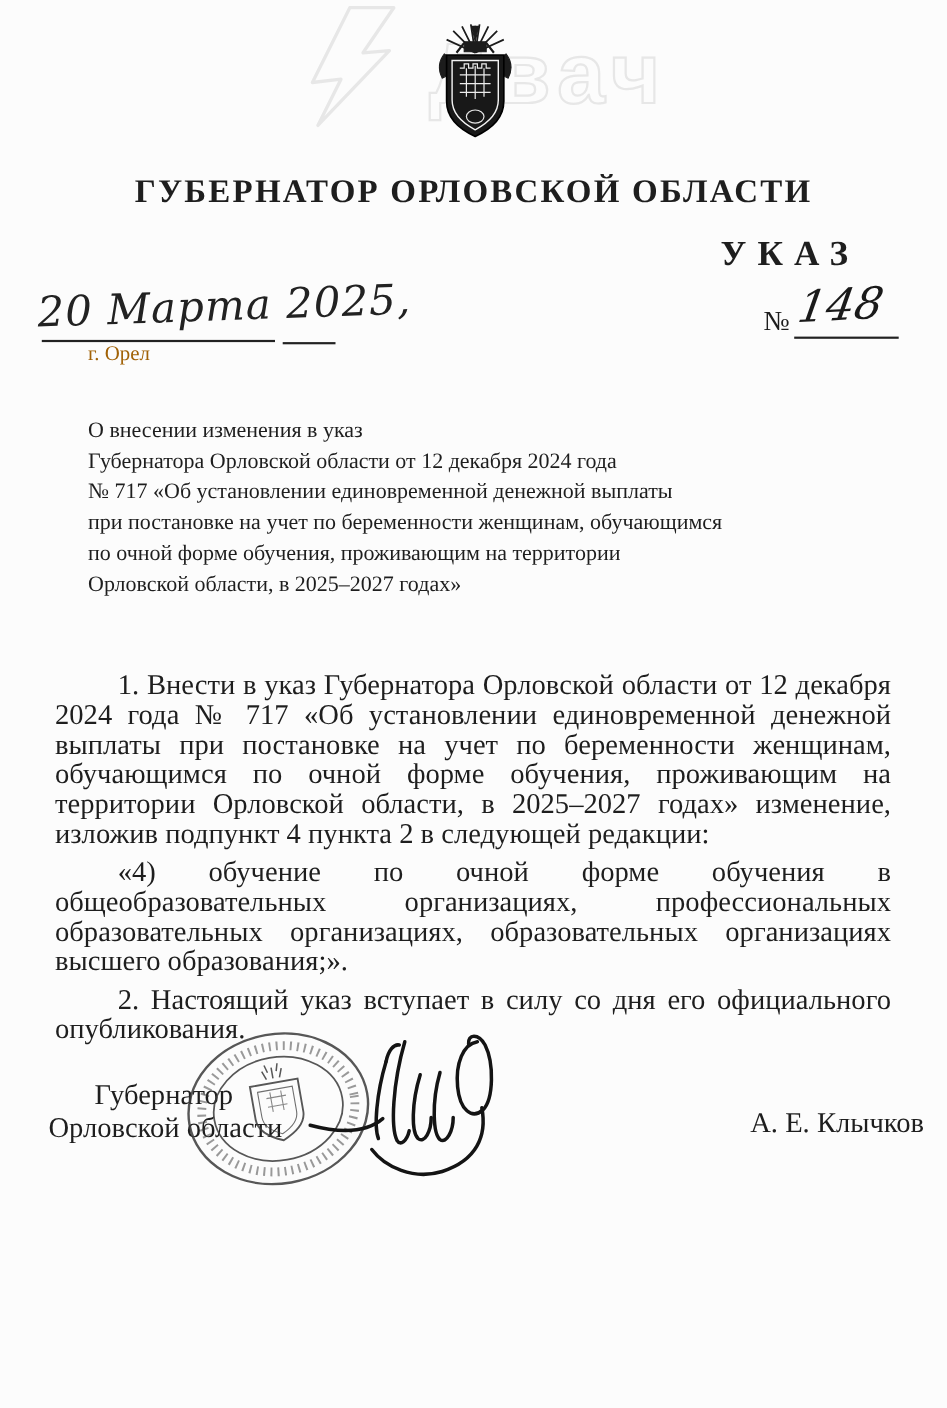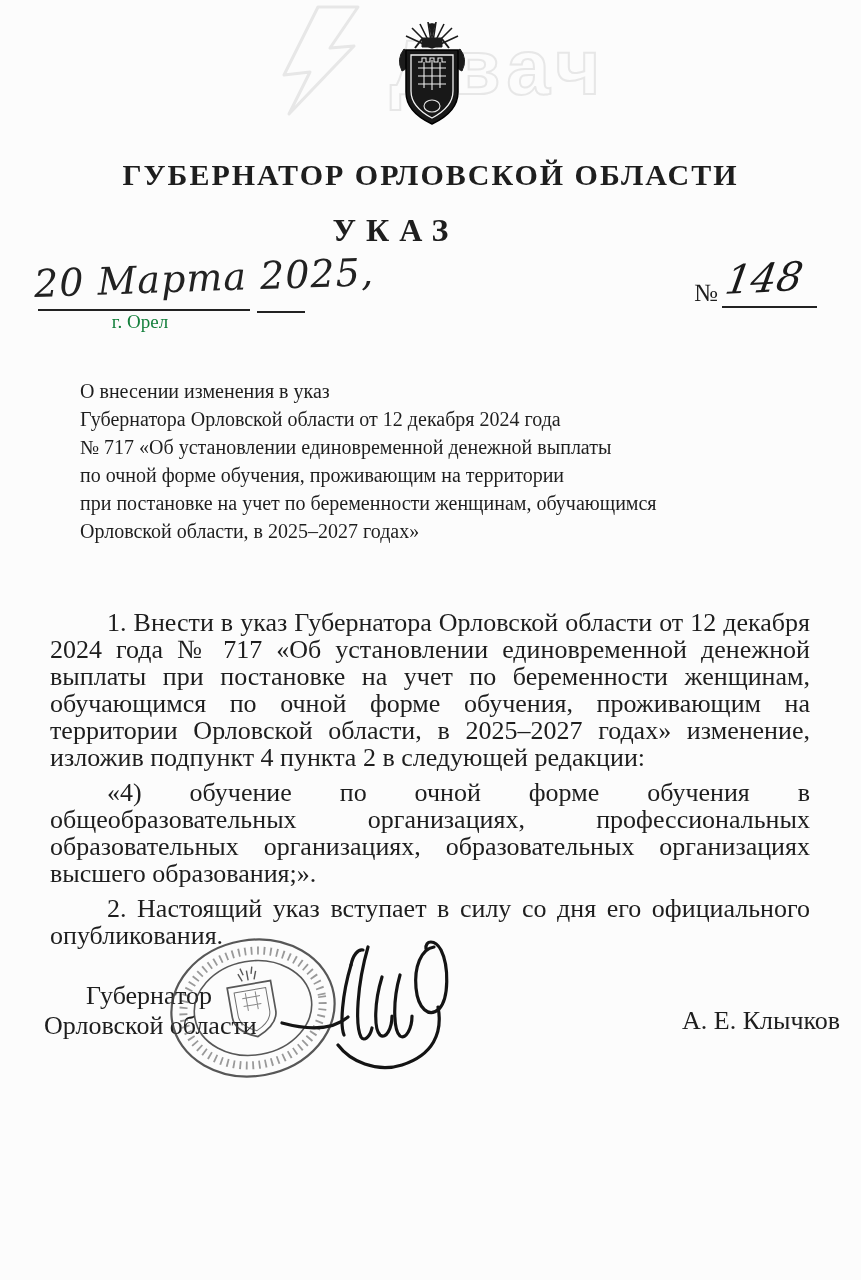--- a/index.html
+++ b/index.html
@@ -25,36 +25,36 @@
   }
   
   .emblem{position:absolute;left:394px;top:22px;z-index:2;}
   
   .org{
     position:absolute;top:158px;left:0;width:861px;
     text-align:center;font-size:30px;font-weight:bold;letter-spacing:2px;
   }
   .doctype{
     position:absolute;top:212px;left:0;width:781px;
-    text-align:center;font-size:32px;font-weight:bold;
+    text-align:right;font-size:32px;font-weight:bold;
     letter-spacing:10px;text-indent:10px;
   }
   
   .date-hw{
     position:absolute;left:34px;top:256px;
     font-style:italic;font-family:"DejaVu Serif", serif;
     font-size:38px;letter-spacing:1px;color:#222;
     transform:rotate(-2deg);white-space:nowrap;
   }
   .rule{position:absolute;height:2px;background:#222;}
   .rule-date1{left:38px;top:309px;width:212px;}
   .rule-date2{left:257px;top:311px;width:48px;}
   .place{
     position:absolute;left:80px;top:311px;width:120px;
-    text-align:center;font-size:19px;color:#15803d;
+    text-align:left;font-size:19px;color:#a16207;
   }
   .numsign{position:absolute;left:694px;top:279px;font-size:25px;}
   .num-hw{
     position:absolute;left:726px;top:255px;
     font-style:italic;font-family:"DejaVu Serif", serif;
     font-size:40px;color:#1a1a1a;
     transform:skewX(-12deg) rotate(-3deg);white-space:nowrap;
   }
   .rule-num{left:722px;top:306px;width:95px;}
   
@@ -114,22 +114,22 @@
   <div class="rule rule-date2"></div>
   <div class="place">г. Орел</div>
   <div class="numsign">№</div>
   <div class="num-hw">148</div>
   <div class="rule rule-num"></div>
 
   <div class="title">
     <div>О внесении изменения в указ</div>
     <div>Губернатора Орловской области от 12 декабря 2024 года</div>
     <div>№ 717 «Об установлении единовременной денежной выплаты</div>
+    <div>при постановке на учет по беременности женщинам, обучающимся</div>
     <div>по очной форме обучения, проживающим на территории</div>
-    <div>при постановке на учет по беременности женщинам, обучающимся</div>
     <div>Орловской области, в 2025–2027 годах»</div>
   </div>
 
   <div class="bodytext">
     <p>1. Внести в указ Губернатора Орловской области от 12 декабря 2024 года № 717 «Об установлении единовременной денежной выплаты при постановке на учет по беременности женщинам, обучающимся по очной форме обучения, проживающим на территории Орловской области, в 2025–2027 годах» изменение, изложив подпункт 4 пункта 2 в следующей редакции:</p>
     <p>«4) обучение по очной форме обучения в общеобразовательных организациях, профессиональных образовательных организациях, образовательных организациях высшего образования;».</p>
     <p>2. Настоящий указ вступает в силу со дня его официального опубликования.</p>
   </div>
 
   <div class="sig-pos">

